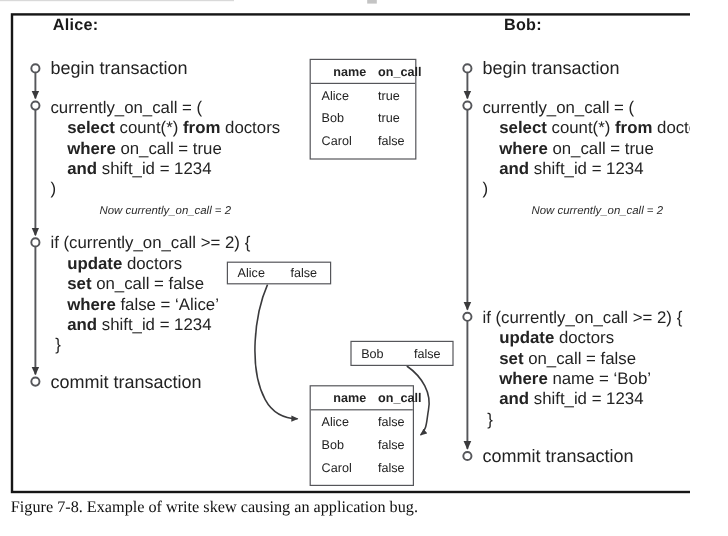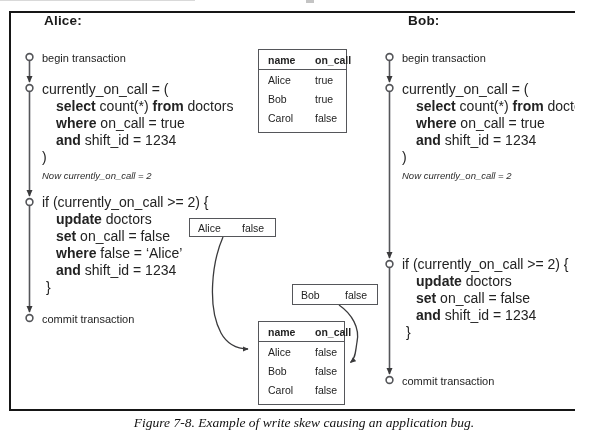--- a/index.html
+++ b/index.html
@@ -7,45 +7,45 @@
     position:relative;width:575px;height:447px;background:#ffffff;overflow:hidden;
     font-family:"Liberation Sans", sans-serif;color:#232323;
   }
   .artifact{position:absolute;background:#d9d9d9;}
   .frame{
     position:absolute;left:9px;top:11px;width:576px;height:400px;
     box-sizing:border-box;border:2px solid #161616;background:transparent;
   }
   .svg-overlay{position:absolute;left:0;top:0;width:607px;height:447px;pointer-events:none;}
   .col-title{position:absolute;font-size:13.5px;font-weight:bold;color:#1a1a1a;letter-spacing:.2px;}
-  .evt{position:absolute;font-size:11px;line-height:16px;white-space:pre;}
+  .evt{position:absolute;font-size:15px;line-height:16px;white-space:pre;}
   .block{position:absolute;}
   .line{height:17px;line-height:17px;font-size:14px;white-space:pre;}
   .indent{padding-left:14px;}
   .half-indent{padding-left:4px;}
   .kw{font-weight:bold;}
-  .note{font-size:9.5px;font-style:italic;line-height:12px;margin-top:4px;white-space:pre;color:#2b2b2b;}
+  .note{font-size:9.5px;font-style:italic;line-height:12px;margin-top:4px;white-space:pre;color:#2b2b2b;text-align:center;}
   .dtable{
     position:absolute;box-sizing:border-box;border:1.5px solid #55565a;background:#fff;
     font-size:10.5px;color:#232323;padding-bottom:5px;
   }
   .dtable .thead{
     display:grid;grid-template-columns:47px 1fr;padding:4px 0 3px 9px;
-    font-weight:bold;border-bottom:1.5px solid #55565a;
+    font-weight:bold;border-bottom:1.5px solid #55565a;text-align:center;
   }
   .dtable .trow{display:grid;grid-template-columns:47px 1fr;padding-left:9px;height:19px;align-items:center;}
   .dtable .trow:first-of-type{margin-top:2px;}
   .patch{
     position:absolute;box-sizing:border-box;border:1.4px solid #55565a;background:#fff;
     display:grid;grid-template-columns:44px 1fr;align-items:center;
     font-size:10.5px;padding-left:8px;
   }
   .caption{
     position:absolute;left:9px;top:415px;width:590px;
-    font-family:"Liberation Serif", serif;font-style:italic;font-size:13.5px;color:#101010;text-align:center;
+    font-family:"Liberation Serif", serif;font-size:13.5px;color:#101010;
   }
 </style>
 </head>
 <body>
 
 <div class="stage">
 
   <div class="artifact" style="left:0;top:0;width:195px;height:1px;"></div>
   <div class="artifact" style="left:306px;top:0;width:8px;height:3px;background:#c4c4c4;"></div>
 
@@ -98,36 +98,37 @@
     <div class="line">if (currently_on_call &gt;= 2) {</div>
     <div class="line indent"><span class="kw">update</span><span> doctors</span></div>
     <div class="line indent"><span class="kw">set</span><span> on_call = false</span></div>
     <div class="line indent"><span class="kw">where</span><span> false = ‘Alice’</span></div>
     <div class="line indent"><span class="kw">and</span><span> shift_id = 1234</span></div>
     <div class="line half-indent">}</div>
   </div>
 
   <div class="evt" style="left:42px;top:311px;">commit transaction</div>
 
-  <div class="col-title" style="left:392px;top:13px;padding-left:16px;">Bob:</div>
+  <div class="col-title" style="left:404px;top:13px;padding-left:16px;">Bob:</div>
   <div class="evt" style="left:402px;top:50px;">begin transaction</div>
 
   <div class="block" style="left:402px;top:81px;">
     <div class="line">currently_on_call = (</div>
     <div class="line indent"><span class="kw">select</span><span> count(*) </span><span class="kw">from</span><span> doctors</span></div>
     <div class="line indent"><span class="kw">where</span><span> on_call = true</span></div>
     <div class="line indent"><span class="kw">and</span><span> shift_id = 1234</span></div>
     <div class="line">)</div>
     <div class="note">Now currently_on_call = 2</div>
   </div>
 
   <div class="block" style="left:402px;top:256px;">
     <div class="line">if (currently_on_call &gt;= 2) {</div>
     <div class="line indent"><span class="kw">update</span><span> doctors</span></div>
     <div class="line indent"><span class="kw">set</span><span> on_call = false</span></div>
+    <div class="line indent"><span class="kw">where</span><span> name = ‘Bob’</span></div>
     <div class="line indent"><span class="kw">and</span><span> shift_id = 1234</span></div>
     <div class="line half-indent">}</div>
   </div>
 
   <div class="evt" style="left:402px;top:373px;">commit transaction</div>
 
   <div class="dtable" style="left:258px;top:49px;width:89px;">
     <div class="thead">
       <span>name</span>
         <span>on_call</span>

